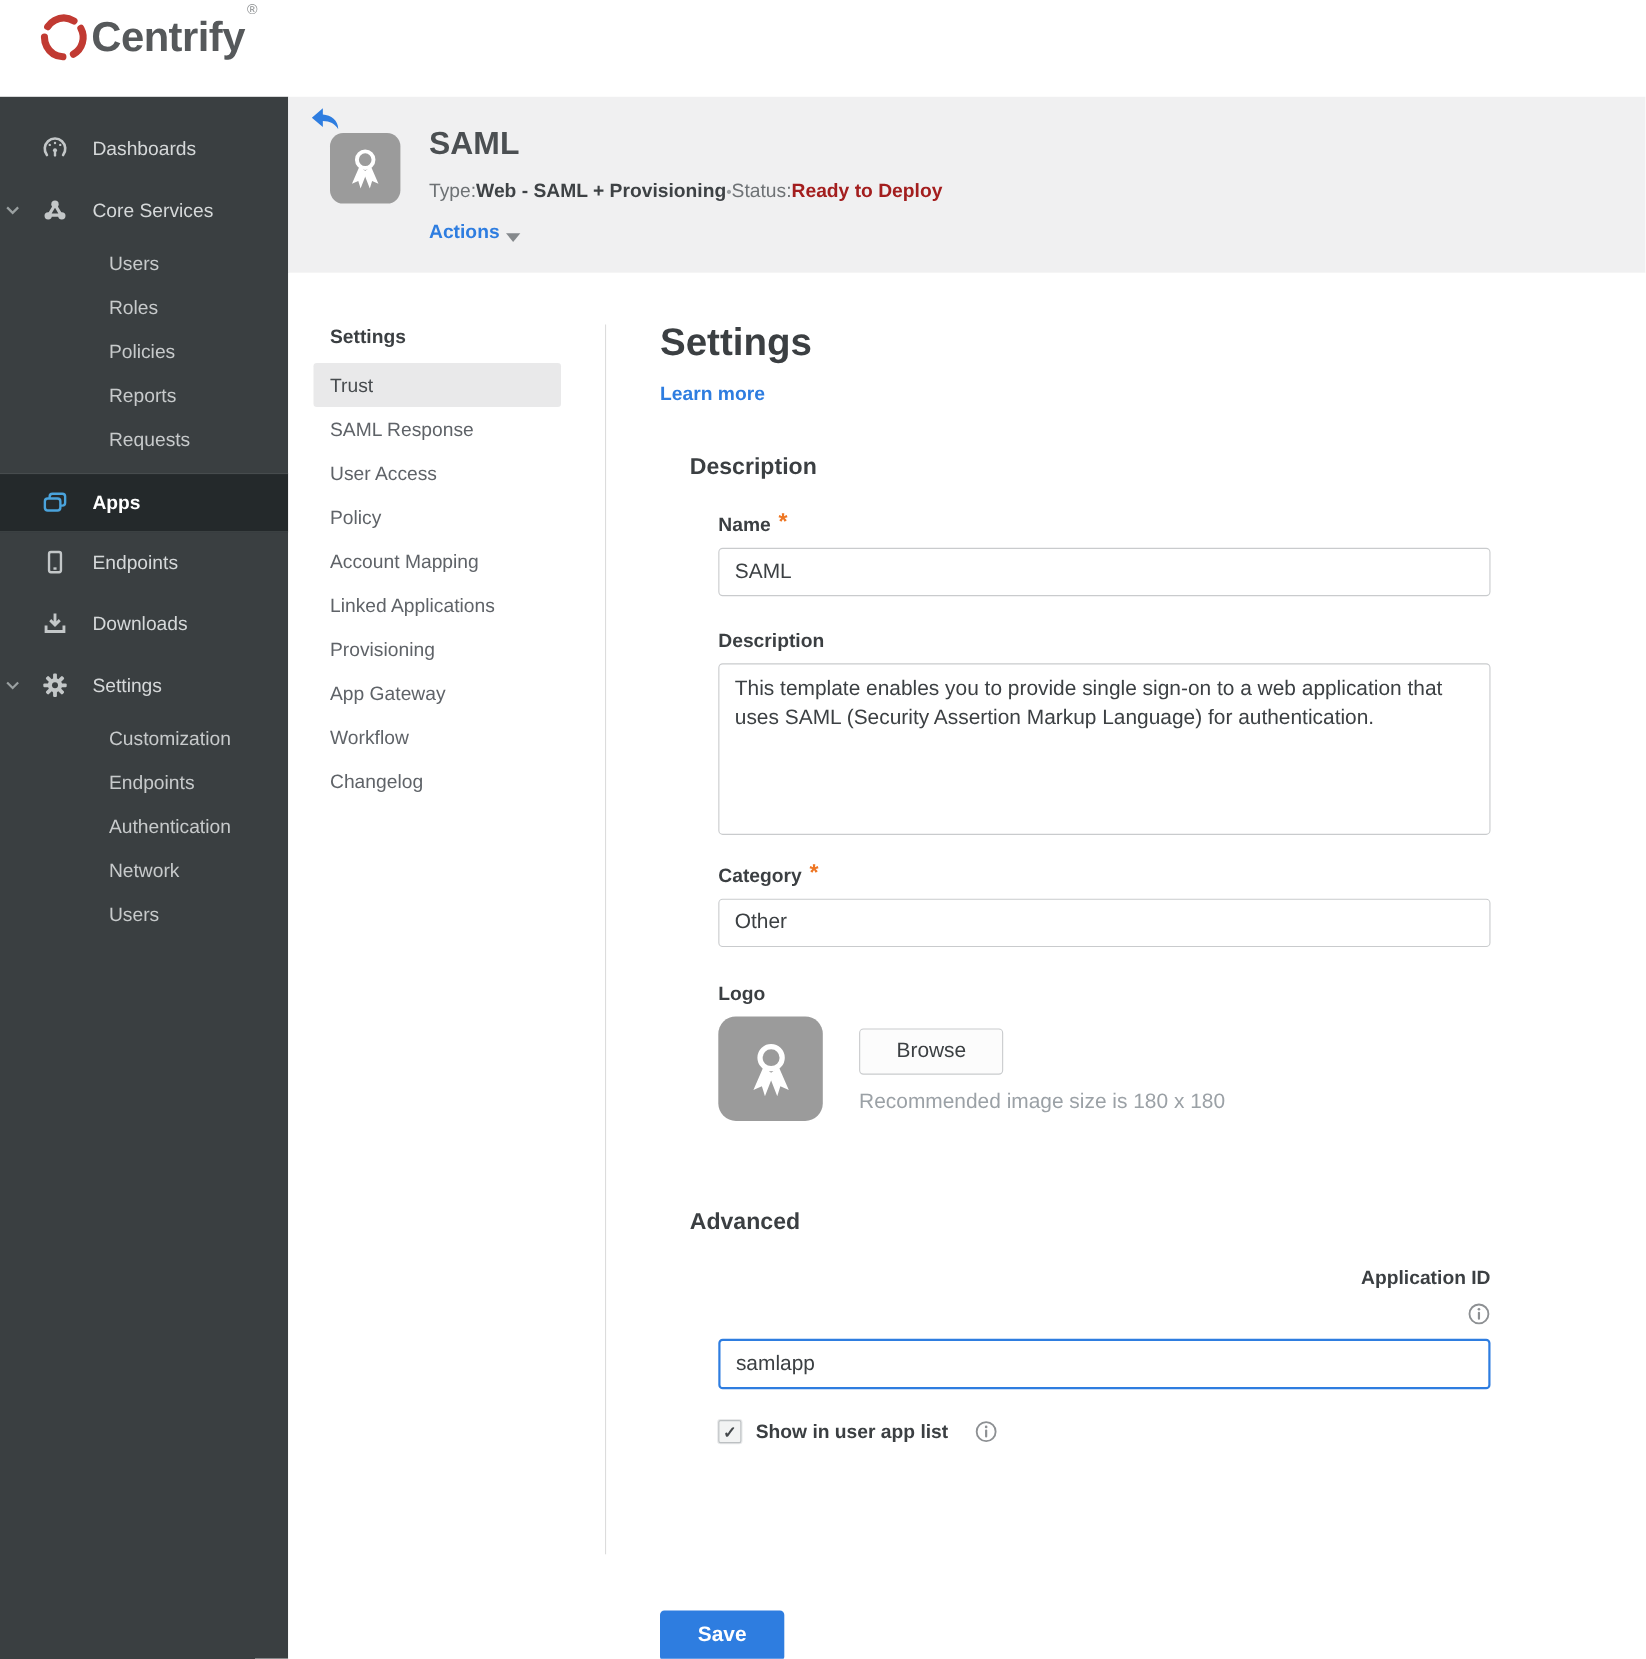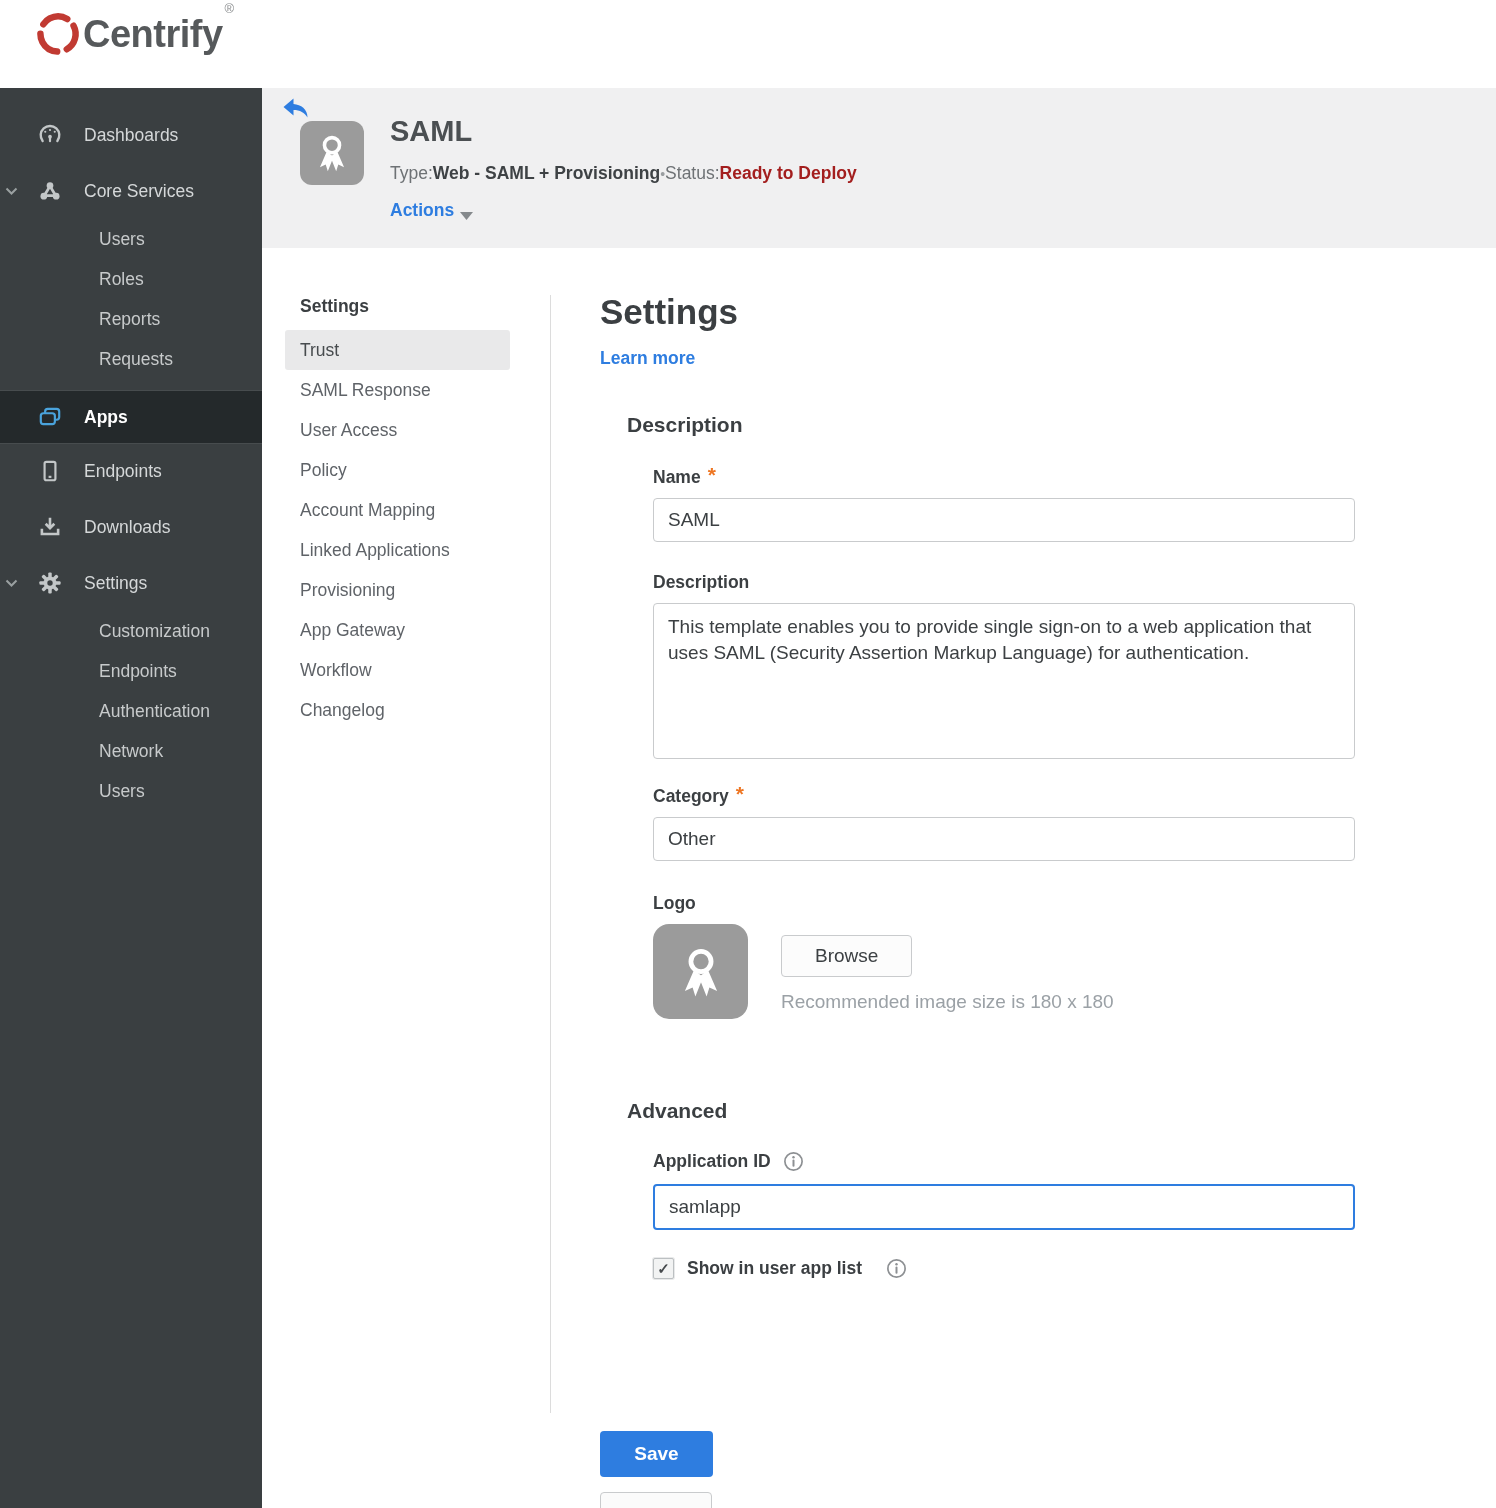--- a/index.html
+++ b/index.html
@@ -48,21 +48,21 @@
 
   .form { position:absolute; left:338px; top:0; width:760px; padding-top:44px; }
   .main-title { margin:0; font-size:35px; line-height:40px; font-weight:bold; color:#3b3f42; }
   .learn-more { display:inline-block; margin-top:16px; font-size:17.5px; font-weight:bold; color:#2e7de0; text-decoration:none; cursor:pointer; }
   .section-heading { margin:44px 0 0 27px; font-size:21px; font-weight:bold; color:#3b3f42; }
   .section-heading.advanced { margin-top:80px; }
   .fields { margin-left:53px; width:702px; }
   .field-label { margin-top:30px; font-size:17.5px; font-weight:bold; color:#3b3f42; display:flex; align-items:flex-start; gap:7px; }
   .field-label.cat { margin-top:27px; }
   .field-label.logo { margin-top:32px; }
-  .field-label.appid { margin-top:28px; align-items:flex-end; gap:12px; }
+  .field-label.appid { margin-top:28px; align-items:flex-end; gap:12px;flex-direction:column; }
   .req { color:#ee7623; font-size:21px; font-weight:bold; line-height:1; position:relative; top:-3px; }
   .text-input { margin-top:10px; width:100%; height:44px; border:1px solid #c9cbcd; border-radius:4px; background:#fff; font-family:"Liberation Sans", sans-serif; font-size:19px; color:#3c4043; padding:0 14px; display:block; }
   .text-input.focused { border:2px solid #2e7de0; height:46px; margin-top:12px; }
   .text-area { margin-top:10px; width:100%; height:156px; border:1px solid #c9cbcd; border-radius:4px; font-family:"Liberation Sans", sans-serif; font-size:19px; color:#3c4043; padding:10px 14px; line-height:1.38; resize:none; display:block; }
   .logo-row { margin-top:10px; display:flex; gap:33px; }
   .logo-tile { width:95px; height:95px; flex:none; background:#9b9b9b; border-radius:16px; display:flex; align-items:center; justify-content:center; }
   .logo-right { padding-top:11px; }
   .browse-btn { height:42px; padding:0 33px; background:#fcfcfc; border:1px solid #c9cbcd; border-radius:4px; font-family:"Liberation Sans", sans-serif; font-size:19px; color:#3c4043; cursor:pointer; }
   .recommended { margin-top:14px; font-size:19px; color:#9ba1a6; }
   .checkbox-row { margin-top:28px; display:flex; align-items:center; gap:13px; }
@@ -115,20 +115,21 @@
         <circle cx="12" cy="7" r="3.1"></circle>
           <circle cx="6.3" cy="16.8" r="3.1"></circle>
           <circle cx="17.7" cy="16.8" r="3.1"></circle>
       </svg>
     </span>
     <span>Core Services</span>
   </div>
   <div class="nav-sub">
     <div class="nav-sub-item">Users</div>
     <div class="nav-sub-item">Roles</div>
+    <div class="nav-sub-item">Policies</div>
     <div class="nav-sub-item">Reports</div>
     <div class="nav-sub-item">Requests</div>
   </div>
 
   <div class="nav-row apps-active">
     <span class="nav-icon">
       <svg width="26" height="26" viewBox="0 0 24 24">
         <rect x="7.5" y="4.5" width="13" height="10" rx="2.4" fill="none" stroke="#4aa3dc" stroke-width="2"></rect>
         <rect x="3.5" y="8.5" width="13" height="10" rx="2.4" fill="#24292b" stroke="#4aa3dc" stroke-width="2"></rect>
       </svg>

